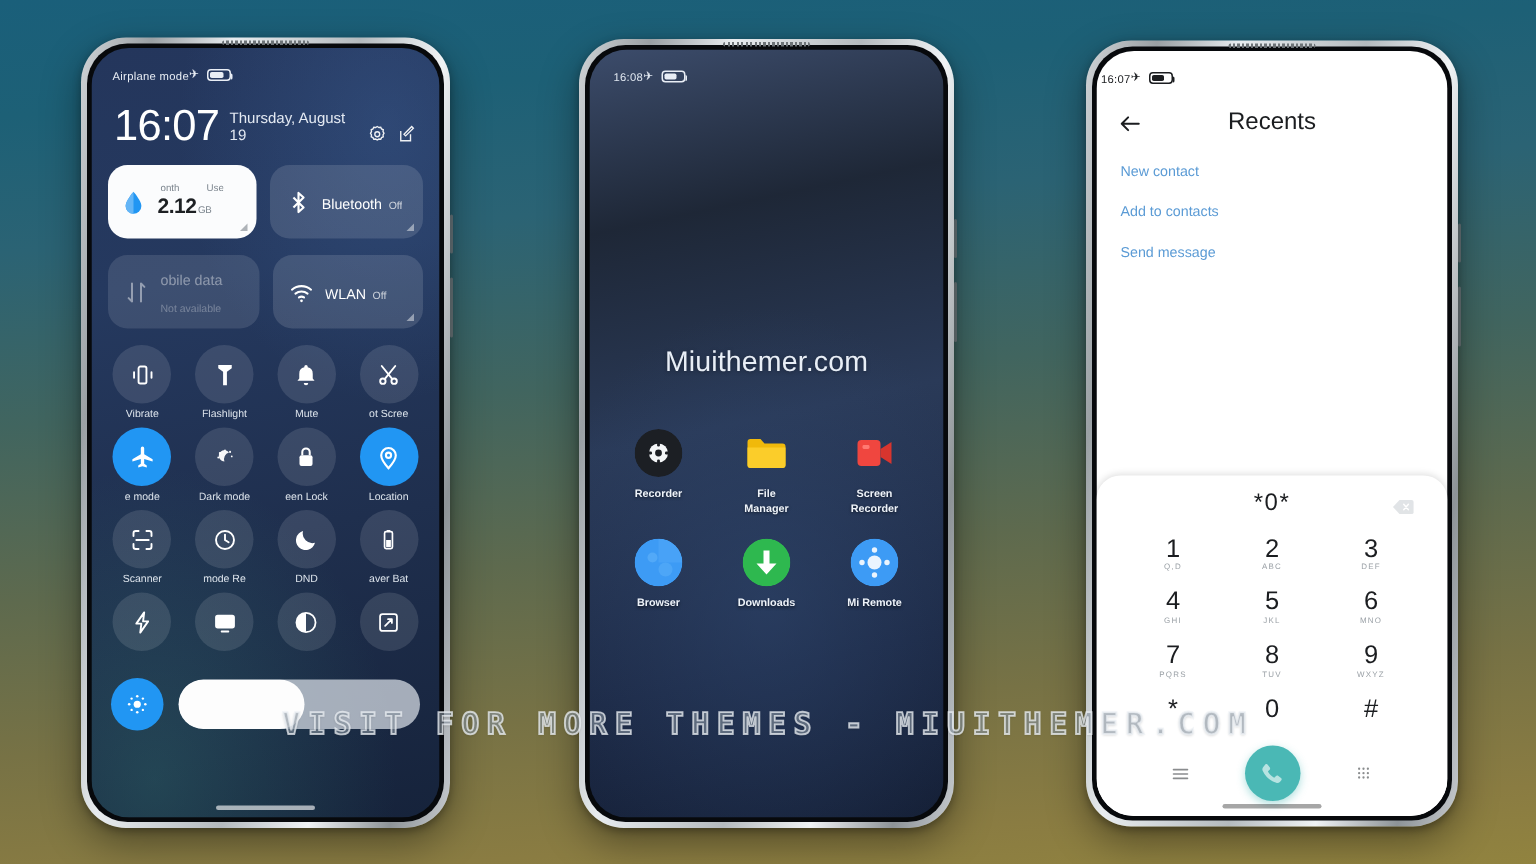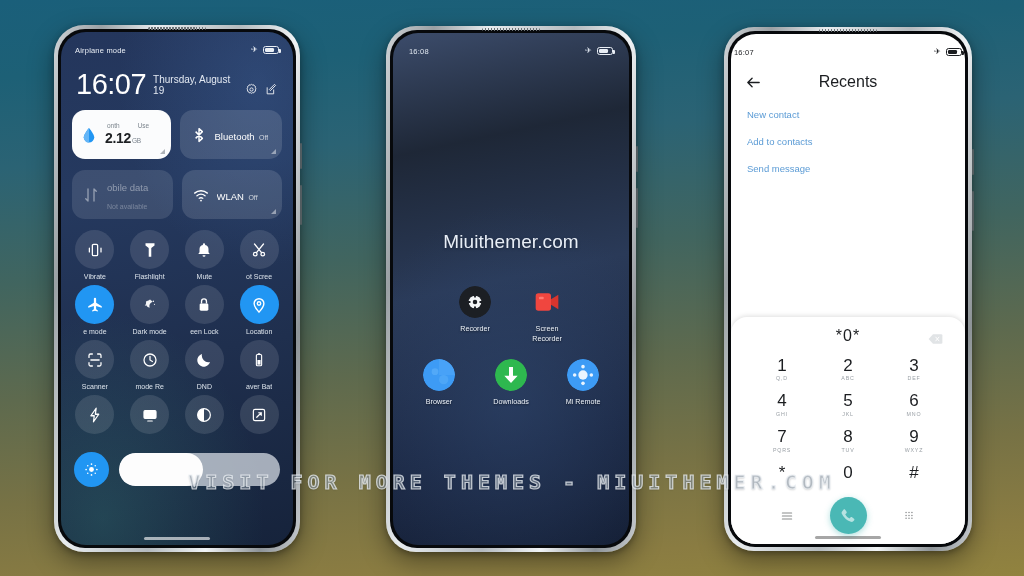--- a/index.html
+++ b/index.html
@@ -54,21 +54,20 @@
     background:
       radial-gradient(120% 70% at 18% 95%, rgba(60,140,130,.30) 0%, rgba(0,0,0,0) 58%),
       radial-gradient(100% 60% at 85% 10%, rgba(70,110,170,.30) 0%, rgba(0,0,0,0) 60%),
       linear-gradient(170deg,#24365c 0%,#25395f 30%,#1f2f4e 62%,#16233b 100%);
     color:#fff;
     padding:0 11px;
     position:relative;
   }
   .statusbar {
     height:30px; display:flex; align-items:center;
-    justify-content:space-between;
     font-size:7.5px; color:#e9eef5; padding:6px 3px 0 3px;
     letter-spacing:.2px;
   }
   .sb-icons { display:flex; align-items:center; gap:5px; }
   .ico-plane { font-size:8px; line-height:1; }
   .batt {
     width:16px; height:8.5px; border:1.1px solid #e9eef5;
     border-radius:2.6px; position:relative; display:inline-block;
   }
   .batt:after {
@@ -157,21 +156,21 @@
       linear-gradient(168deg,#3c4c6b 0%,#35456180 22%,#2a3a58 48%,#1c2945 78%,#152037 100%);
     position:relative; color:#fff;
     padding:0 13px;
   }
   .home .statusbar { color:#dfe6ef; }
   .wmark {
     text-align:center; font-size:19px; font-weight:400;
     color:#e8eef6; margin-top:168px; letter-spacing:.1px;
     text-shadow:0 1px 3px rgba(0,0,0,.35);
   }
-  .appgrid { margin-top:33px; }
+  .appgrid { margin-top:33px;font-weight:bold; }
   .approw { display:flex; justify-content:center; gap:16px; margin-bottom:16px; }
   .app { width:56px; display:flex; flex-direction:column; align-items:center; }
   .appicon { width:32px; height:32px; border-radius:9px; position:relative; overflow:hidden; }
   .appicon.round { border-radius:50%; }
   .appicon svg { width:100%; height:100%; display:block; }
   .applabel {
     font-size:7.2px; color:#eef3f9; margin-top:6px; text-align:center;
     line-height:1.35; text-shadow:0 1px 2px rgba(0,0,0,.5);
   }
 
@@ -544,20 +543,31 @@
                     <rect x="22.6" y="12.5" width="2.8" height="5" rx="1.2"></rect>
                     <rect x="22.6" y="30.5" width="2.8" height="5" rx="1.2"></rect>
                     <rect x="12.5" y="22.6" width="5" height="2.8" rx="1.2"></rect>
                     <rect x="30.5" y="22.6" width="5" height="2.8" rx="1.2"></rect>
                   </g>
                 </svg>
               </span>
               <span class="applabel">Recorder</span>
             </div>
 
+            <div class="app">
+              <span class="appicon">
+                <svg viewBox="0 0 48 48">
+                  <rect width="48" height="48" rx="11" fill="none"></rect>
+                  <path d="M5 13a3 3 0 013-3h10l4 4.5h18a3 3 0 013 3V36a3 3 0 01-3 3H8a3 3 0 01-3-3z" fill="#f0b90b"></path>
+                  <path d="M5 18.5h38V36a3 3 0 01-3 3H8a3 3 0 01-3-3z" fill="#fbcd2a"></path>
+                </svg>
+              </span>
+              <span class="applabel" style="white-space:pre-line">File
+Manager</span>
+            </div>
 
             <div class="app">
               <span class="appicon">
                 <svg viewBox="0 0 48 48">
                   <path d="M7 15a4 4 0 014-4h15a4 4 0 014 4v18a4 4 0 01-4 4H11a4 4 0 01-4-4z" fill="#f0463f"></path>
                   <path d="M30 20l11-7v22l-11-7z" fill="#d8352e"></path>
                   <rect x="12" y="16" width="7" height="4" rx="1.4" fill="#ff7a72"></rect>
                 </svg>
               </span>
               <span class="applabel" style="white-space:pre-line">Screen

